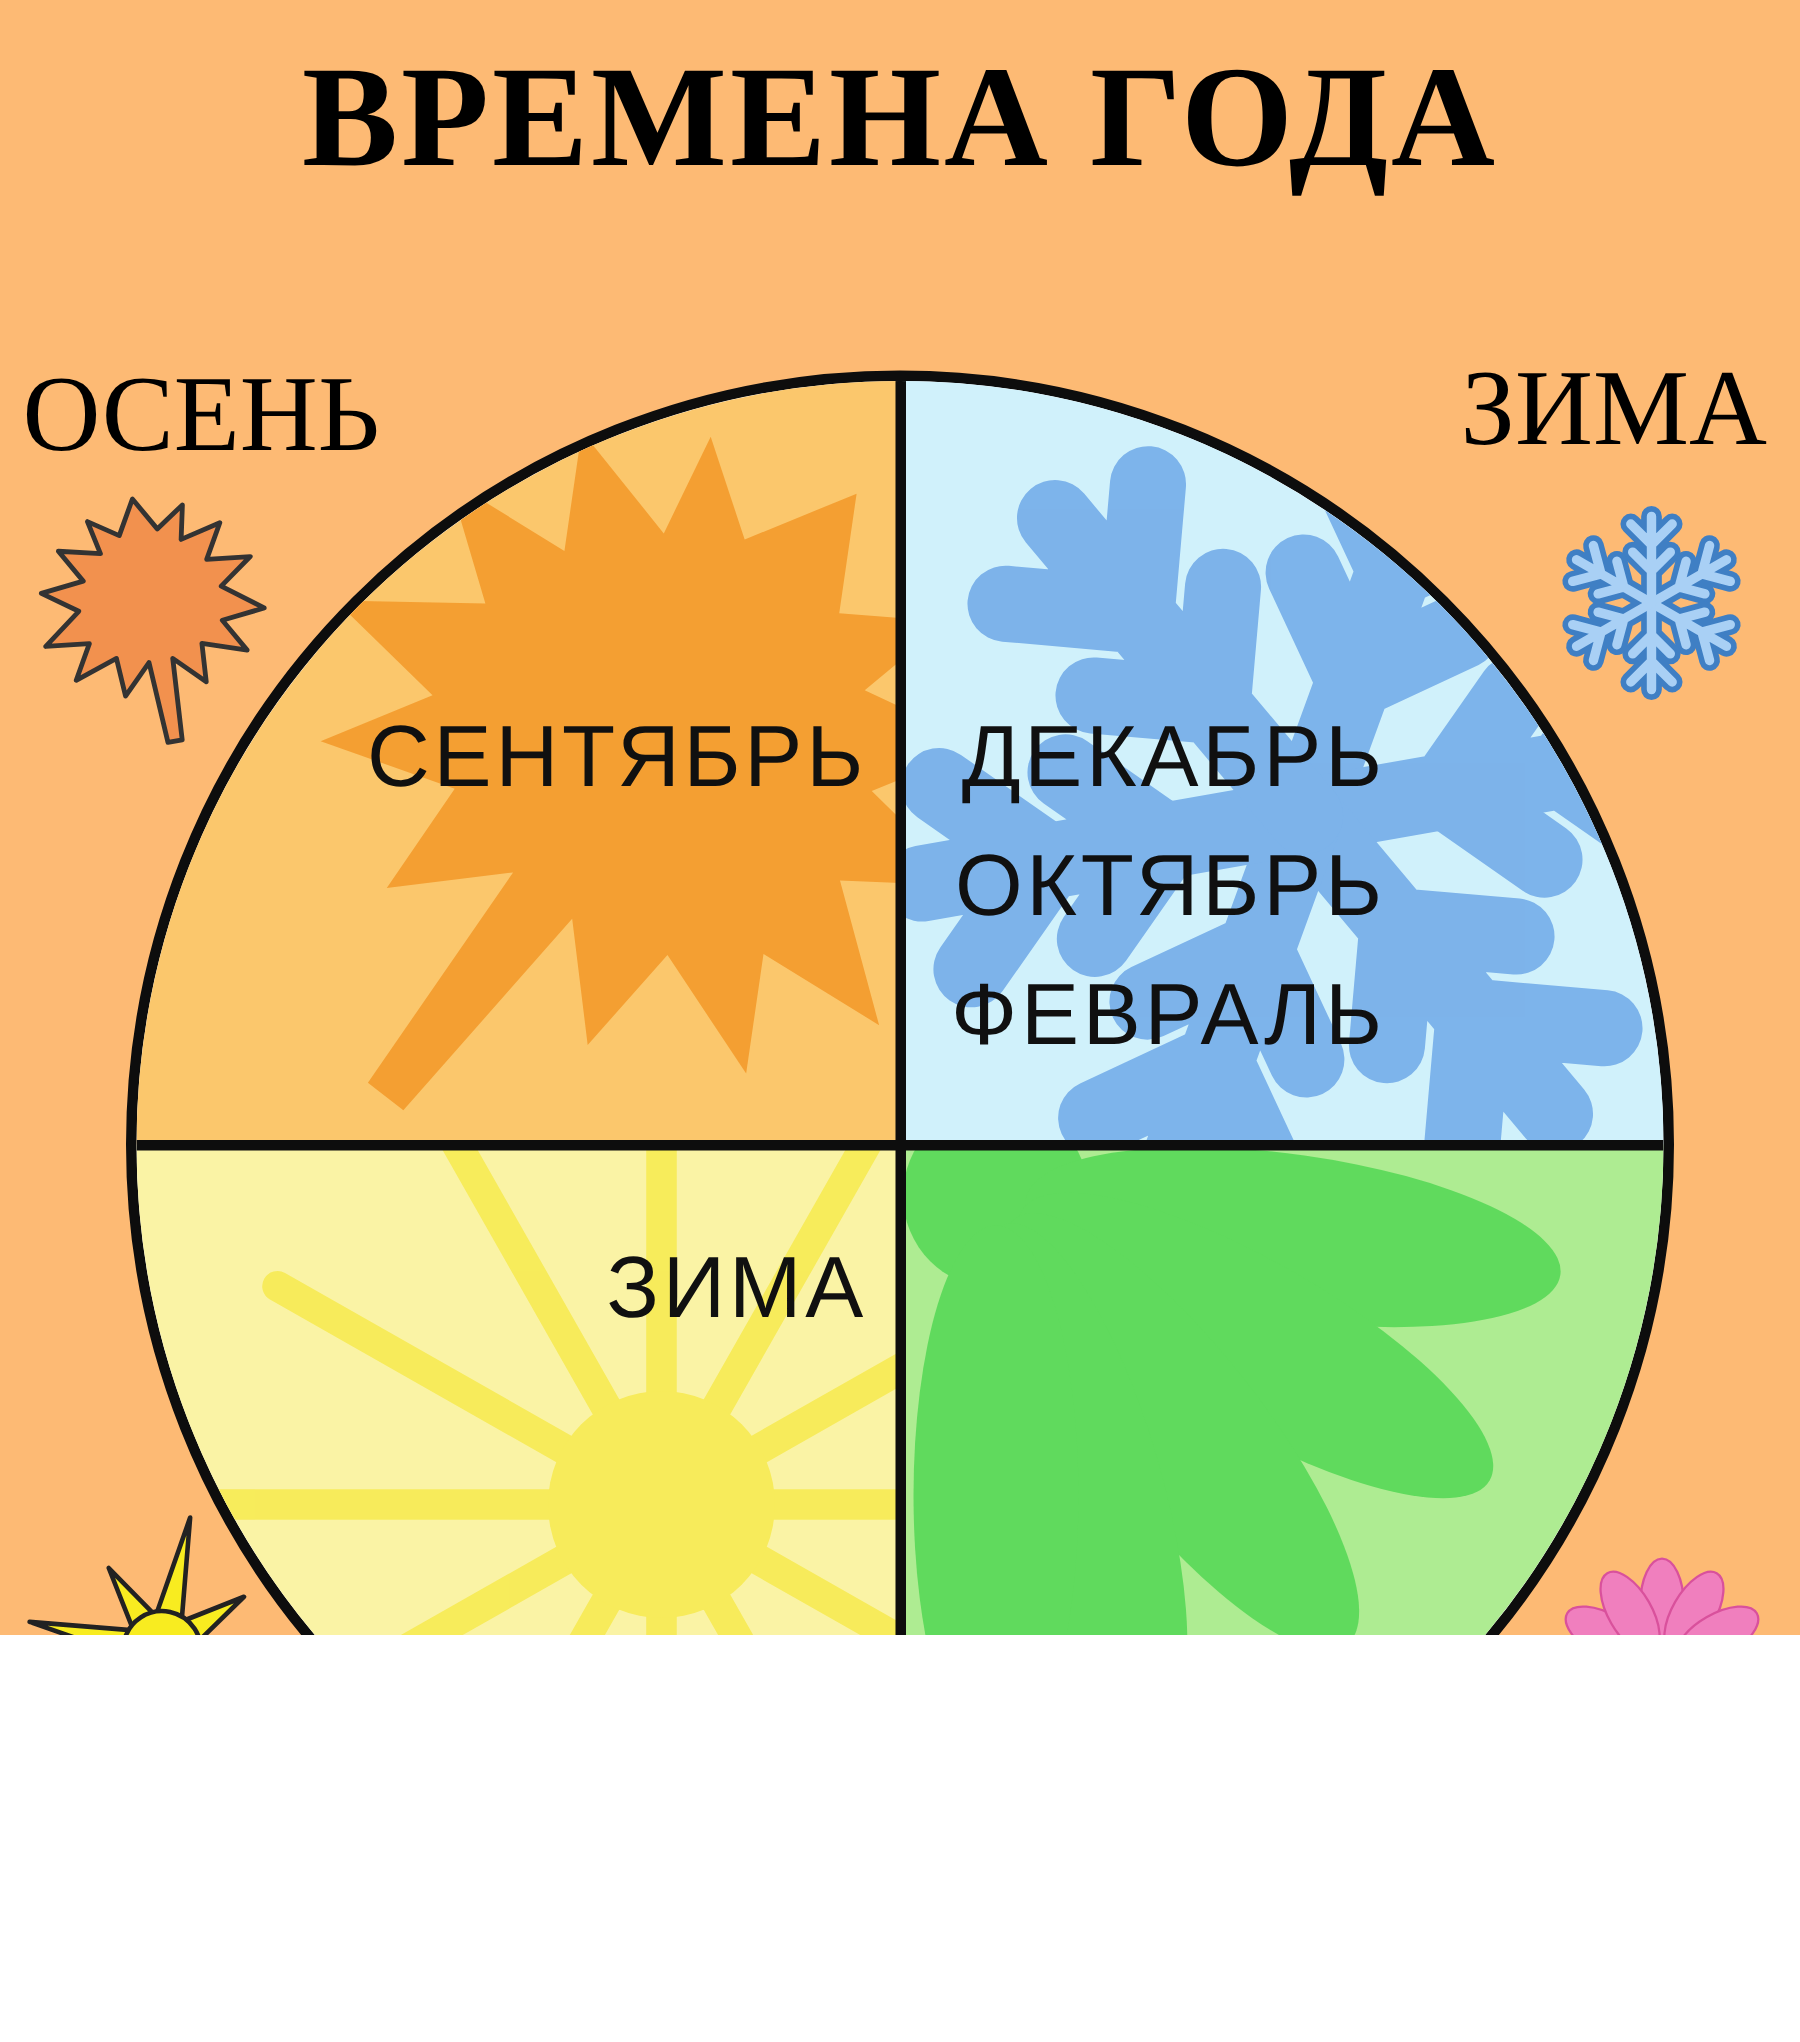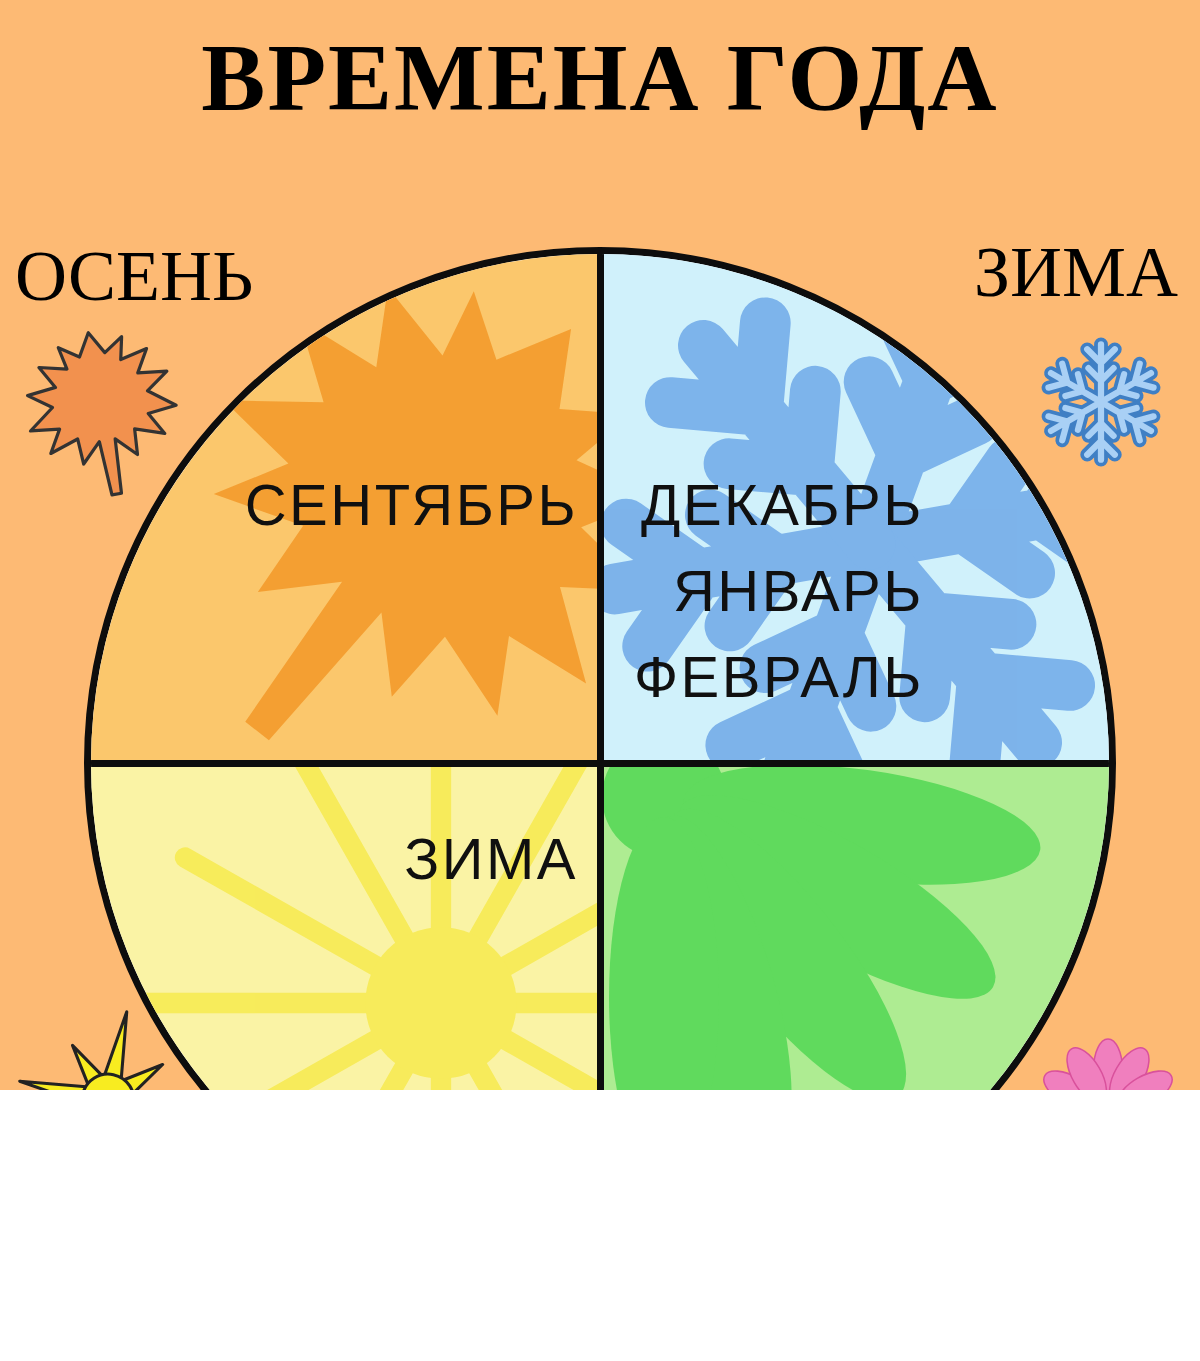--- a/index.html
+++ b/index.html
@@ -178,21 +178,21 @@
 
     <div class="axis-v"></div>
     <div class="axis-h"></div>
 
     <div class="months align-right" id="months-autumn">
       <div>СЕНТЯБРЬ</div>
     </div>
 
     <div class="months align-left" id="months-winter">
       <div>ДЕКАБРЬ</div>
-      <div>ЯНВАРЬ</div>
+      <div>ОКТЯБРЬ</div>
       <div>ФЕВРАЛЬ</div>
     </div>
 
     <div class="months align-right" id="months-summer">
       <div>ЗИМА</div>
     </div>
 
 
   </div>
 </div>

